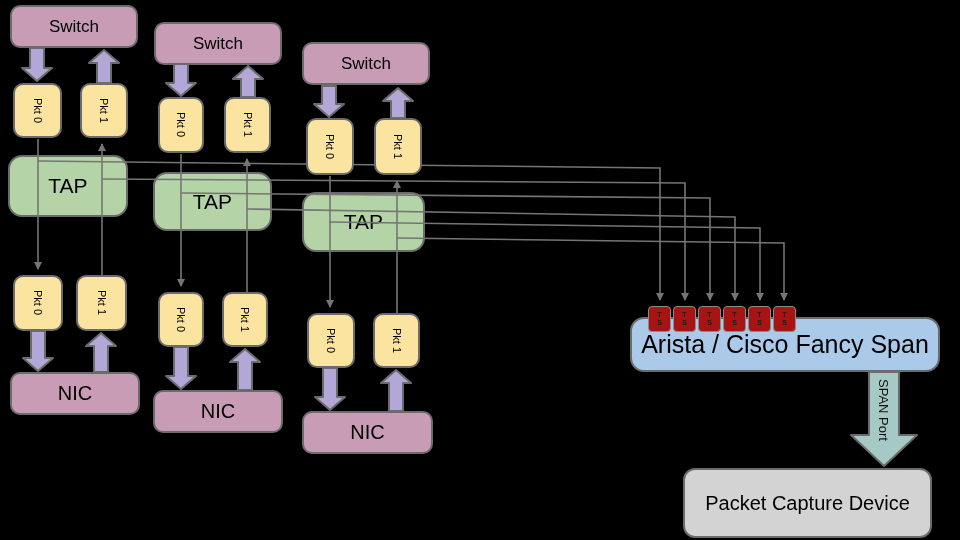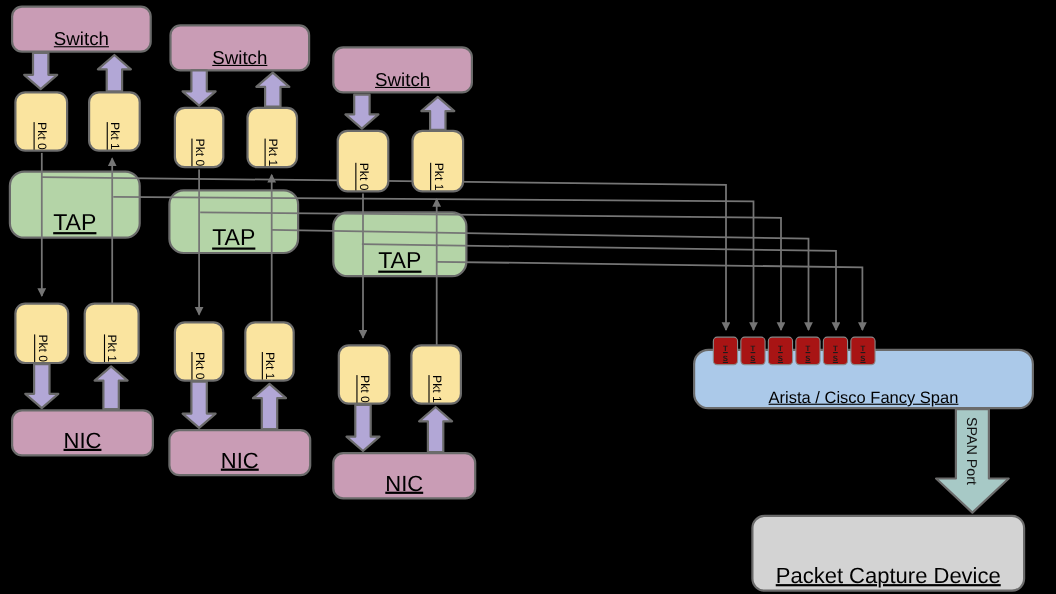--- a/index.html
+++ b/index.html
@@ -2,28 +2,28 @@
 <html style="--bg: #000000; --switch: #c99cb5; --pkt: #fae49f; --tap: #b4d4a7; --arrow: #b2a7d6; --spanbox: #abc9e9; --port: #a81414; --spanarrow: #a7c9c6; --capture: #d3d3d3; --wire: #757575; --border: #6b6b6b;"><head>
 <meta charset="utf-8">
 <style>
   html,body{margin:0;padding:0;background:#000;}
   .stage{position:relative;width:960px;height:540px;background:var(--bg,#000);overflow:hidden;
          font-family:"Liberation Sans",sans-serif;color:#000;}
   .layer{position:absolute;inset:0;}
   .layer-boxes{z-index:1;}
   .layer-wires{z-index:2;pointer-events:none;}
   .layer-top{z-index:3;}
-  .box{position:absolute;display:flex;align-items:flex-end;justify-content:center;
-       border:2px solid var(--border);box-sizing:border-box;text-decoration:underline;}
+  .box{position:absolute;display:flex;align-items:center;justify-content:center;
+       border:2px solid var(--border);box-sizing:border-box;}
   .switch{background:var(--switch);border-radius:10px;font-size:17px;}
   .nic{background:var(--switch);border-radius:10px;font-size:20px;}
   .tap{background:var(--tap);border-radius:14px;font-size:21px;}
   .pkt{background:var(--pkt);border-radius:10px;font-size:11px;}
   .vtext{writing-mode:vertical-rl;}
-  .spanbox{background:var(--spanbox);border-radius:14px;font-size:15px;}
+  .spanbox{background:var(--spanbox);border-radius:14px;font-size:25px;}
   .port{background:var(--port);border-radius:4px;border:1.5px solid #8a8a8a;
         font-size:7px;font-weight:700;color:#1c1c1c;white-space:pre-line;
         text-align:center;line-height:1.2;}
   .capture{background:var(--capture);border-radius:12px;font-size:20px;}
   .vlabel{position:absolute;writing-mode:vertical-rl;font-size:13px;color:#111;}
   svg{position:absolute;inset:0;}
   .blockarrow{fill:var(--arrow);stroke:var(--border);stroke-width:2;stroke-linejoin:round;}
   .tealarrow{fill:var(--spanarrow);stroke:var(--border);stroke-width:2;stroke-linejoin:round;}
   .wire{stroke:var(--wire);stroke-width:1.6;fill:none;}
   .mk{fill:var(--wire);}

